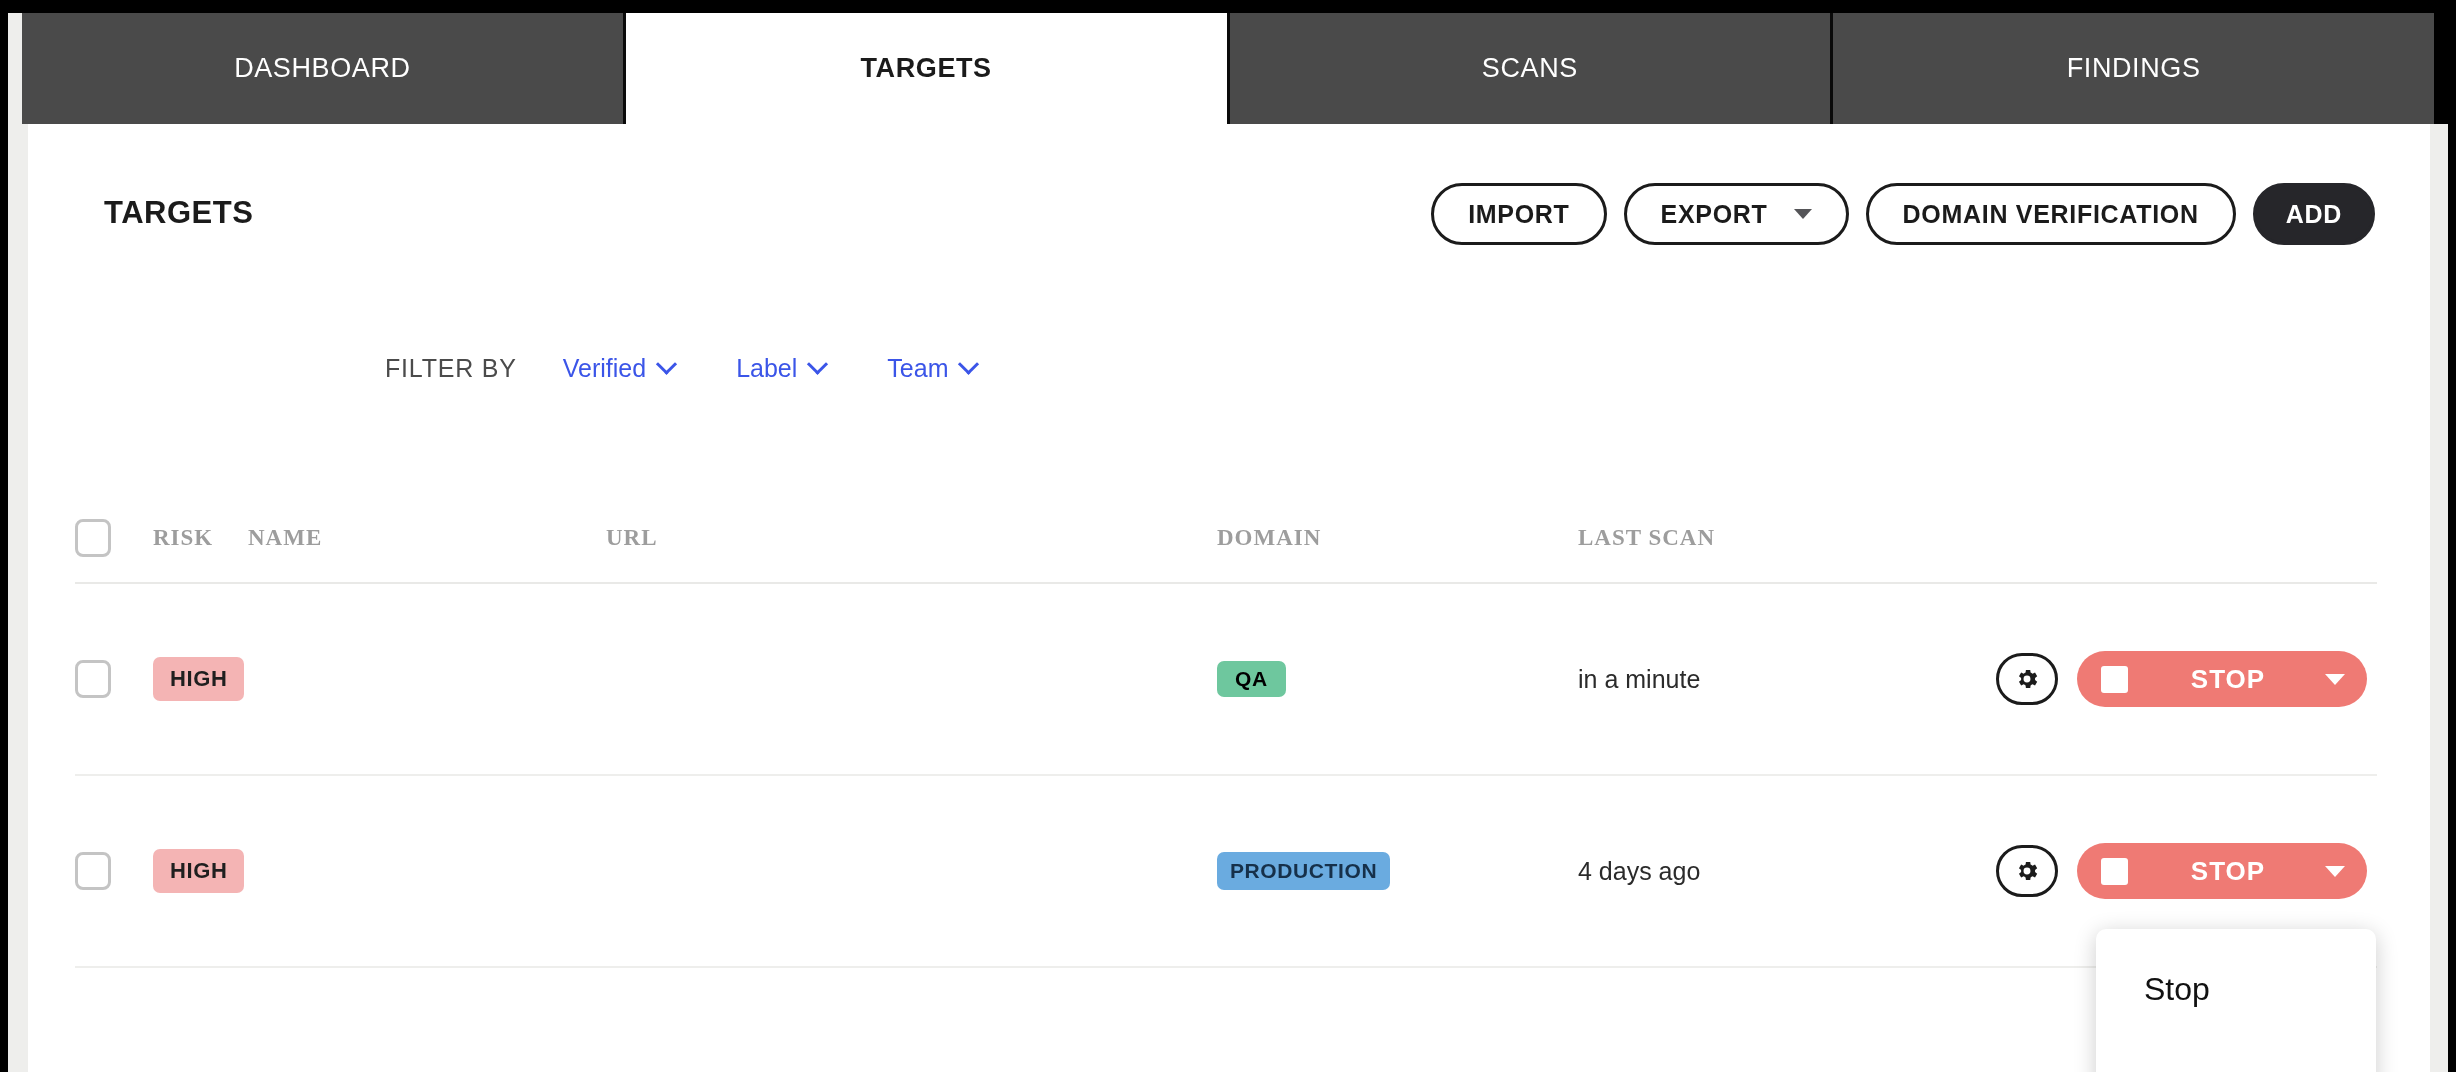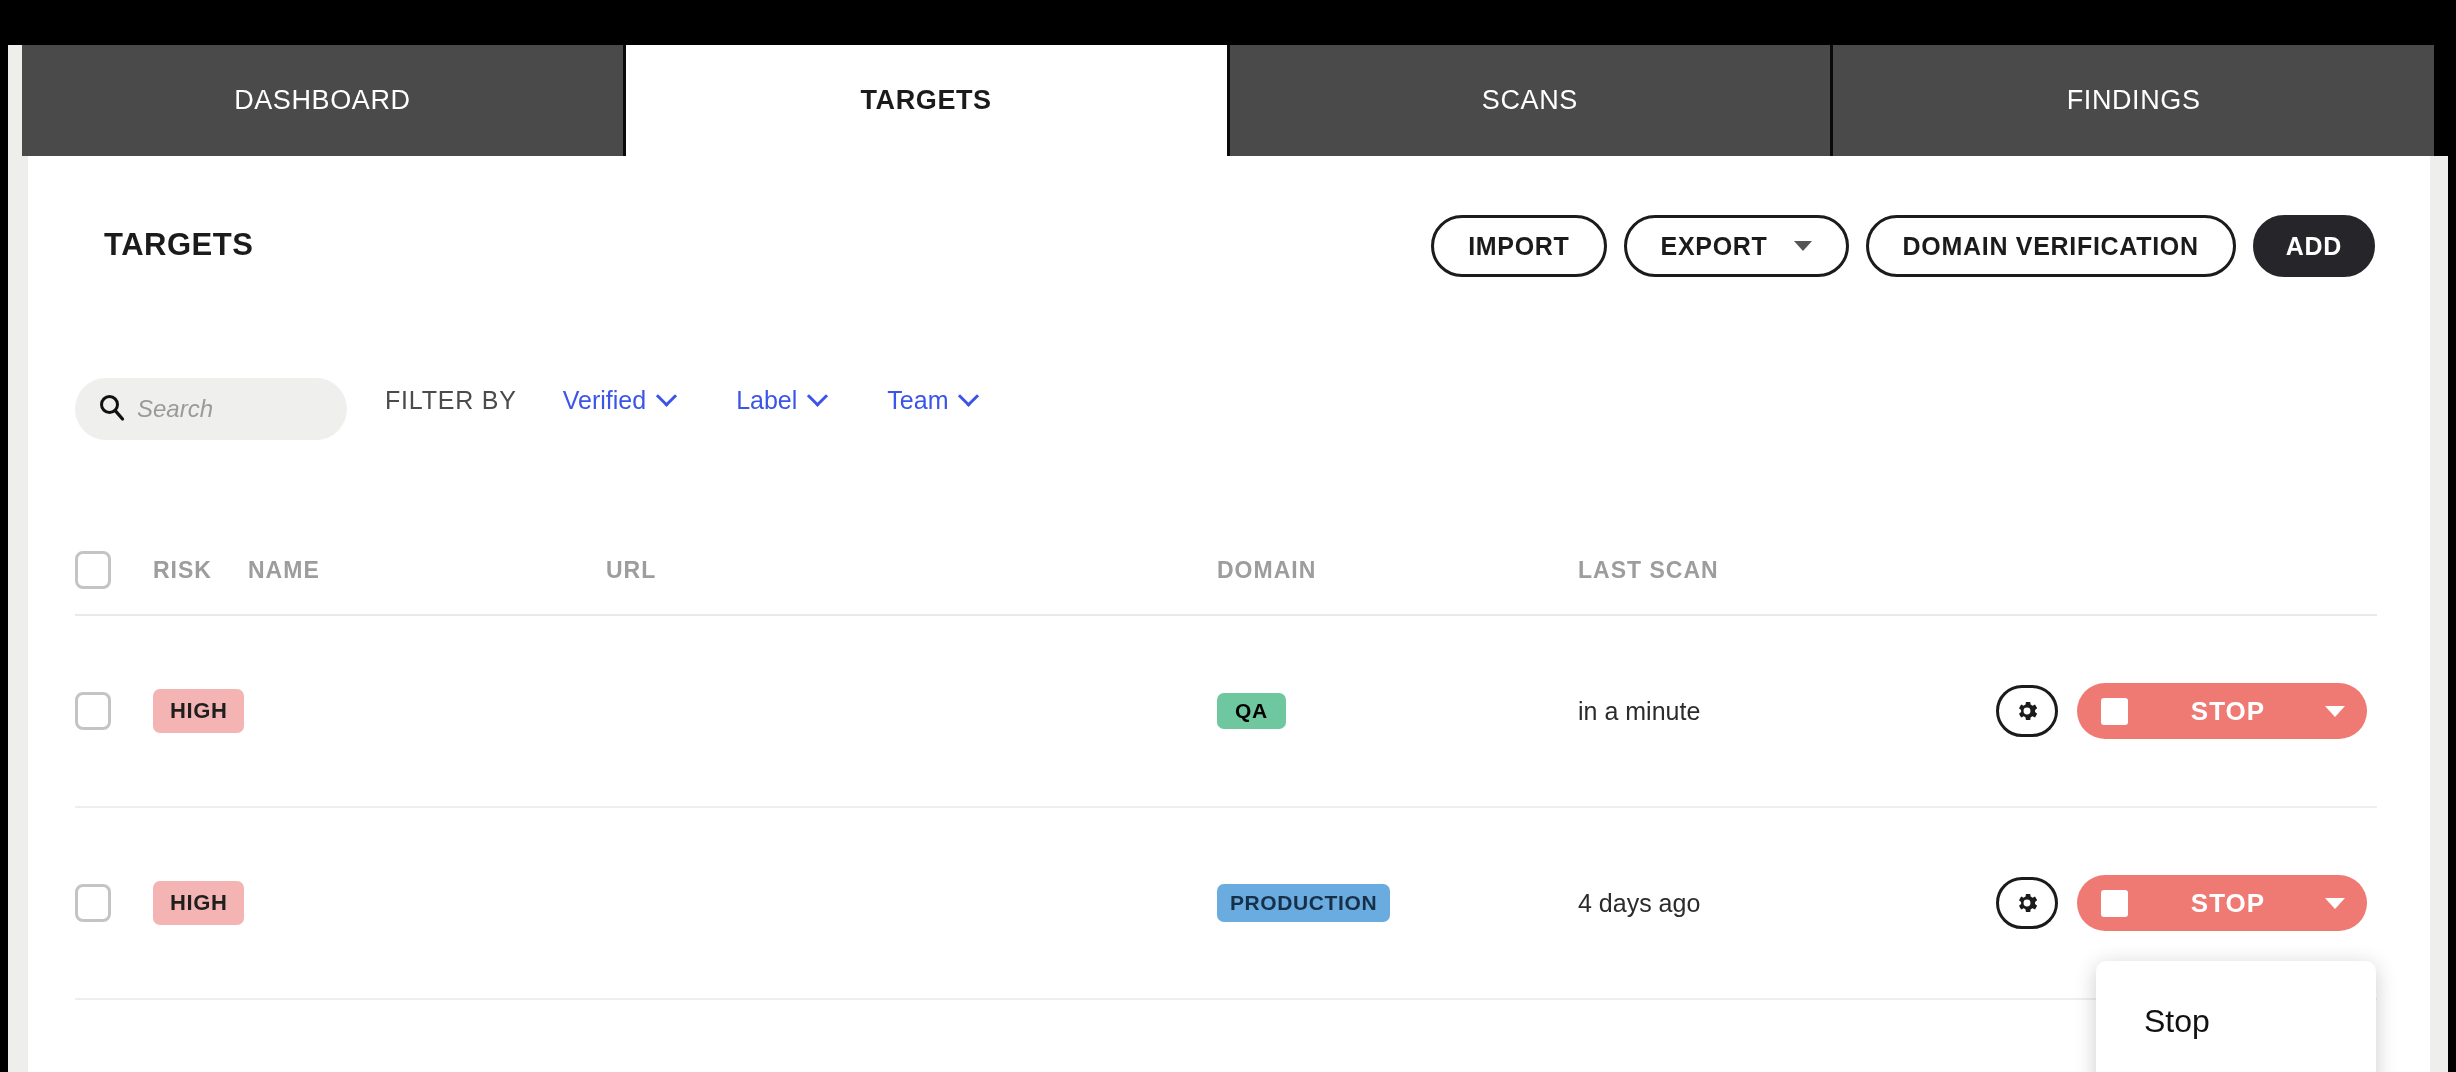--- a/index.html
+++ b/index.html
@@ -12,21 +12,20 @@
     overflow: hidden;
   }
 
   
   .frame {
     position: absolute;
     left: 0; top: 0;
     width: 2456px;
     height: 829px;
     background: #000000;
-    margin-top: 32px;
   }
   .left-gutter {
     position: absolute;
     left: 8px; top: 13px;
     width: 20px; height: 1059px;
     background: #eeeeec;
   }
   .right-gutter {
     position: absolute;
     left: 2430px; top: 124px;
@@ -196,20 +195,21 @@
   }
   .thead {
     display: flex;
     align-items: center;
     height: 90px;
     border-bottom: 2px solid #e9e9e7;
     color: #9d9d9d;
     font-size: 23px;
     font-weight: bold;
     letter-spacing: 1px;
+    font-family: Liberation Serif, serif;
   }
   .row {
     display: flex;
     align-items: center;
     height: 192px;
     border-bottom: 2px solid #eeeeec;
     position: relative;
   }
   .c-check  { width: 78px; flex: 0 0 78px; display:flex; align-items:center; }
   .c-risk   { width: 95px; flex: 0 0 95px; }
@@ -368,29 +368,20 @@
           <span>DOMAIN VERIFICATION</span>
         </button>
 
         <button class="btn dark">
           <span>ADD</span>
         </button>
       </div>
     </div>
 
     <div class="toolbar">
-      <div class="searchbox">
-        <span class="search-icon">
-          <svg width="30" height="30" viewBox="0 0 24 24">
-            <circle cx="10" cy="10" r="6.4" fill="none" stroke="#111" stroke-width="2.4"></circle>
-            <line x1="14.6" y1="14.9" x2="20.4" y2="21.6" stroke="#111" stroke-width="2.6" stroke-linecap="round"></line>
-          </svg>
-        </span>
-        <input class="search-input" type="text" value="" placeholder="Search" style="">
-      </div>
 
       <div class="filter-row">
         <span class="filter-label">FILTER BY</span>
 
         <span class="filter-chip">
           <span>Verified</span>
           <span class="chev"></span>
         </span>
 
         <span class="filter-chip">

